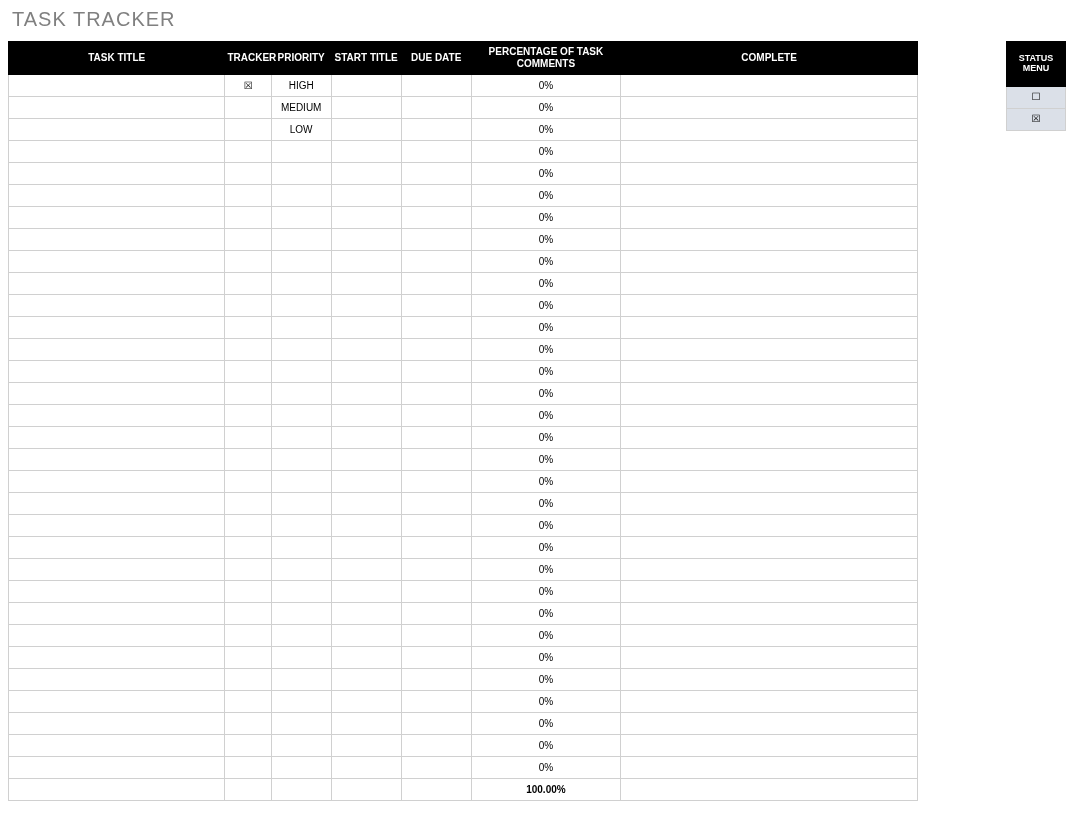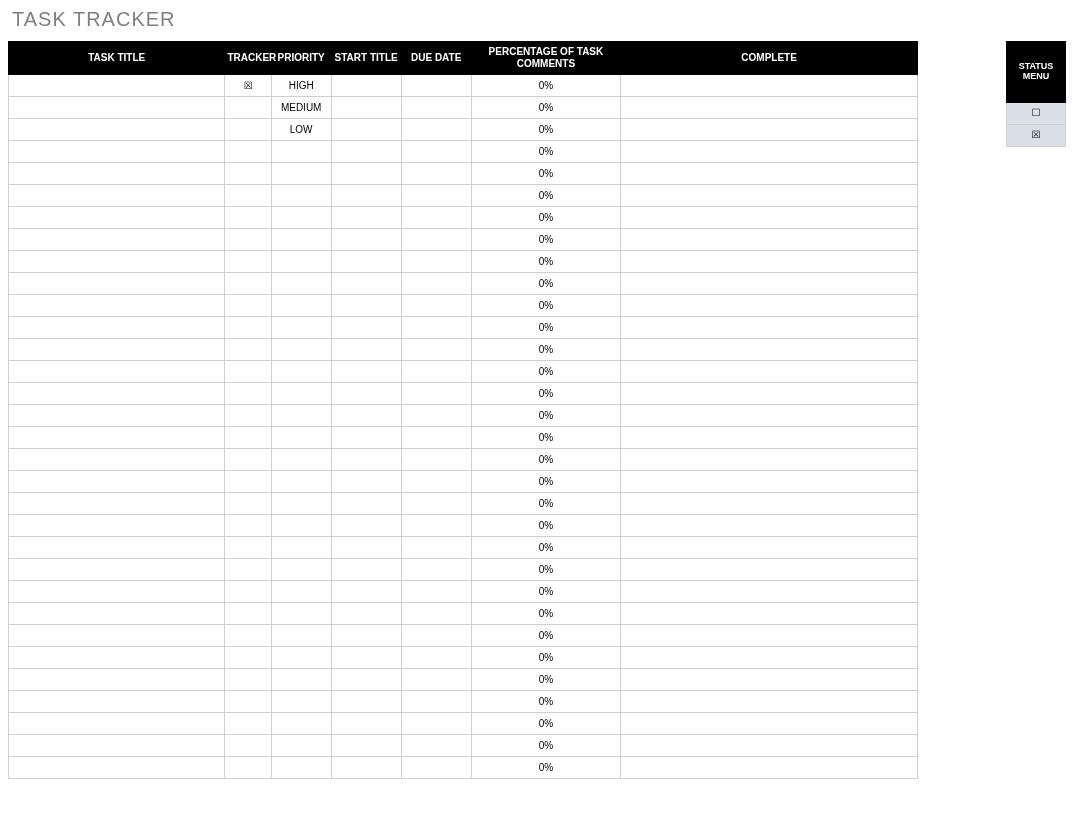--- a/index.html
+++ b/index.html
@@ -69,21 +69,21 @@
   table.mini {
     border-collapse: collapse;
     width: 60px;
   }
   table.mini th {
     background: #000;
     color: #fff;
     font-size: 9px;
     font-weight: bold;
     text-align: center;
-    padding: 20px 2px;
+    padding: 12px 2px;
     line-height: 1.1;
     height: 30px;
     border: 1px solid #000;
   }
   table.mini td {
     border: 1px solid #d0d0d0;
     height: 22px;
     font-size: 10px;
     text-align: center;
     vertical-align: middle;
@@ -406,20 +406,29 @@
         </tr>
         <tr>
           <td></td>
           <td class="status-cell chk"></td>
           <td class="priority-cell"></td>
           <td></td>
           <td></td>
           <td>0%</td>
           <td></td>
         </tr>
+        <tr>
+          <td></td>
+          <td class="status-cell"></td>
+          <td class="priority-cell"></td>
+          <td></td>
+          <td></td>
+          <td class="total-cell">100.00%</td>
+          <td></td>
+        </tr>
       </tbody>
   </table>
 
   <div class="side">
     <table class="mini status">
       <thead>
         <tr>
             <th>STATUS MENU</th>
           </tr>
       </thead>

